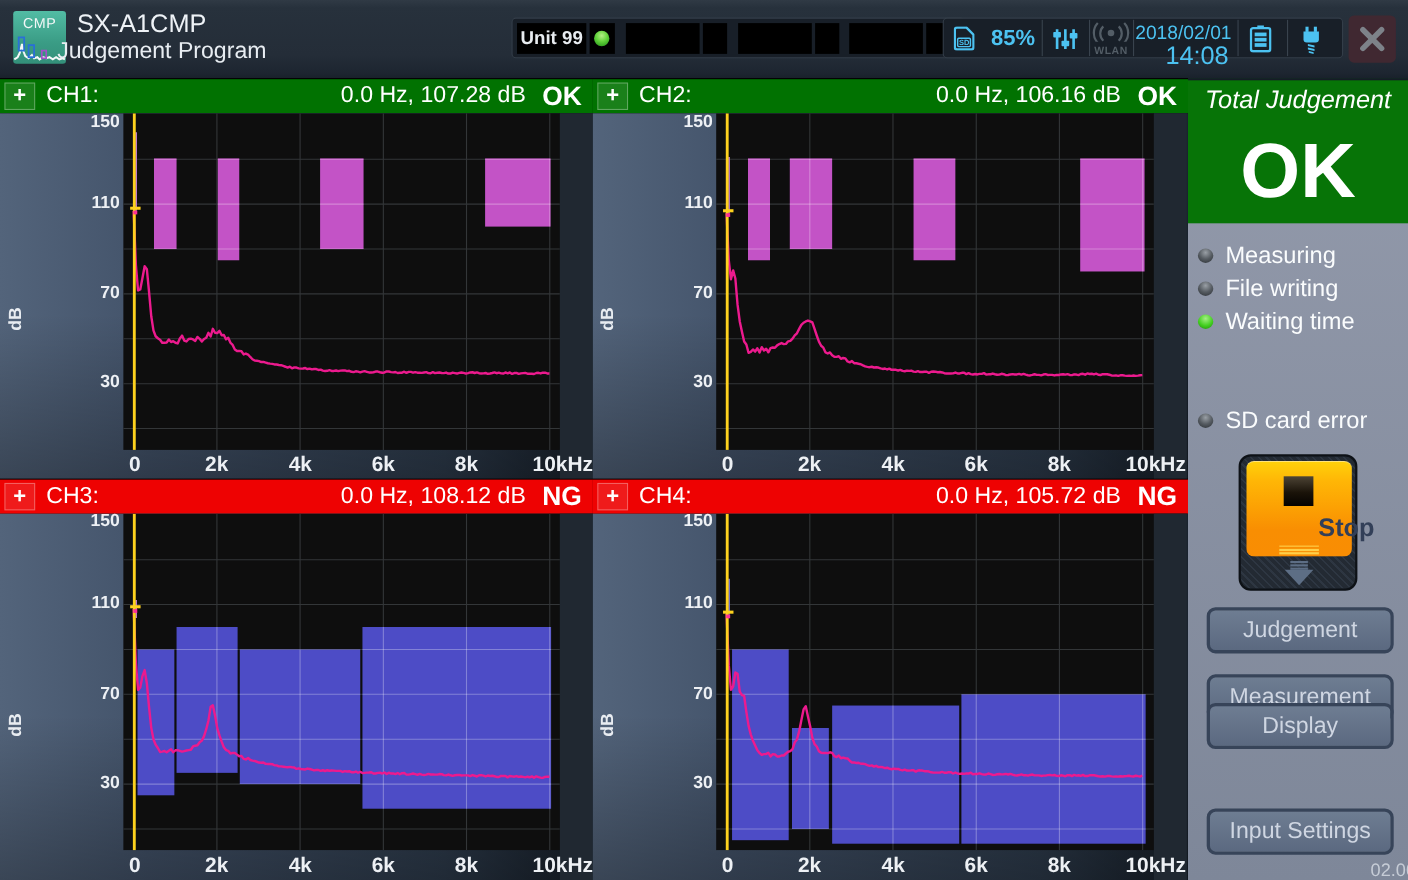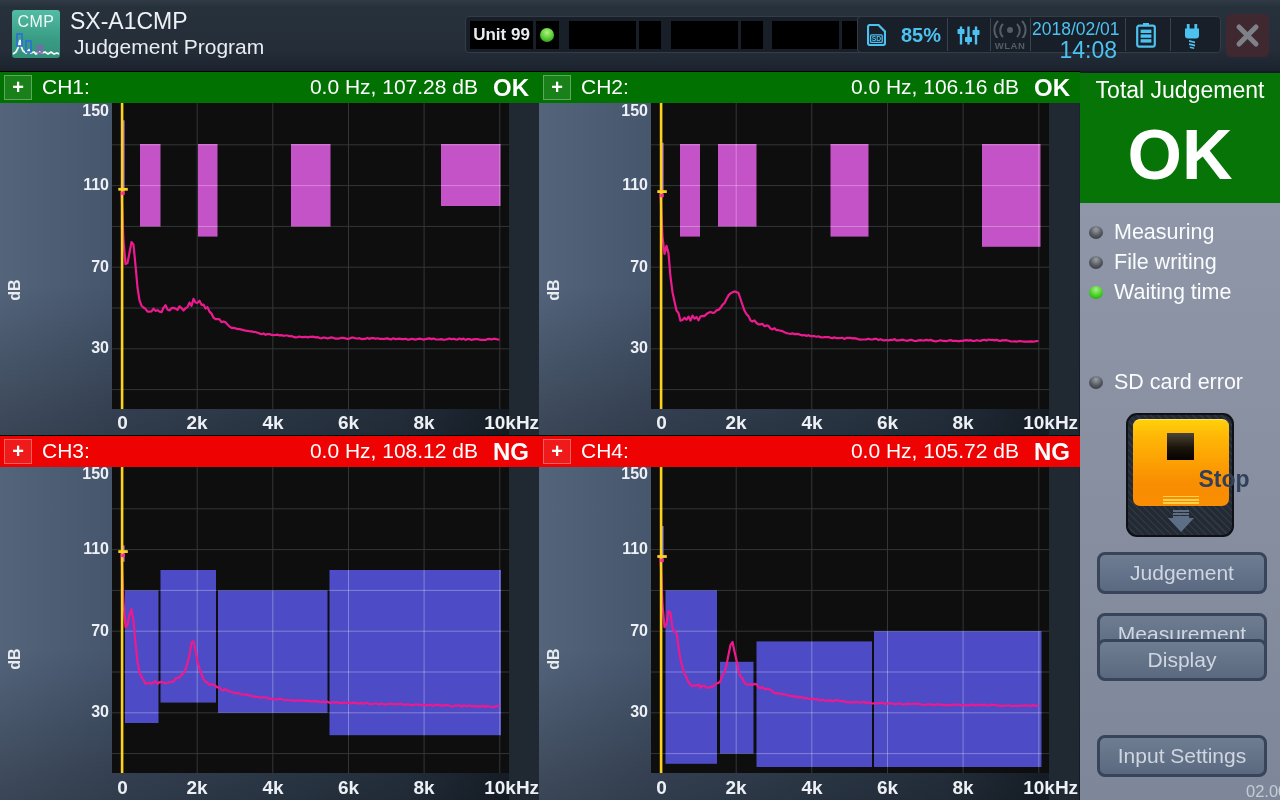--- a/index.html
+++ b/index.html
@@ -4,23 +4,23 @@
 html,body{margin:0;padding:0;width:1280px;height:800px;overflow:hidden;background:#000;
 font-family:"Liberation Sans",sans-serif;-webkit-font-smoothing:antialiased;}
 .abs{position:absolute;}
 #stage{position:relative;width:1280px;height:800px;}
 
 #topbar{left:0;top:0;width:1280px;height:71px;
 background:linear-gradient(#303a45,#27313c 10%,#242d38 70%,#1d2530 94%,#19212b);}
 #logo{left:12px;top:10px;width:48px;height:48px;border-radius:3px;
 background:linear-gradient(#52bca4,#3a9c85 60%,#33907a);}
 #logo .cmp{position:absolute;left:0;top:3px;width:48px;text-align:center;
-color:#f2f7f7;font-size:16px;letter-spacing:0.5px;}
+color:#f2f7f7;font-size:13px;letter-spacing:0.5px;}
 #title1{left:70px;top:8px;color:#eef2f6;font-size:23px;}
-#title2{left:74px;top:35px;color:#e8edf2;font-size:21px;}
+#title2{left:52px;top:35px;color:#e8edf2;font-size:21px;}
 #unitpanel{left:441px;top:16px;width:412px;height:37px;background:#181f28;
 border:1px solid #333d48;border-radius:4px;box-sizing:border-box;margin-left:24px;}
 .slot{position:absolute;top:4px;height:28px;background:#000;}
 #u99{left:4px;width:63px;color:#e8ecf0;font-weight:bold;font-size:17px;
 text-align:center;line-height:28px;}
 .ledbox{width:23px;}
 .led{position:absolute;left:4px;top:7px;width:14px;height:14px;border-radius:50%;}
 .ledgreen{background:radial-gradient(circle at 50% 32%,#b4ef85,#62d23b 45%,#2f9e1f 85%);}
 #rpanel{left:857px;top:16px;width:364px;height:37px;background:#181f28;
 border:1px solid #333d48;border-radius:4px;box-sizing:border-box;}
@@ -49,21 +49,21 @@
 .ylab{position:absolute;width:40px;text-align:right;color:#edf0f4;
 font-weight:bold;font-size:16px;}
 .xlab{position:absolute;width:60px;text-align:center;color:#edf0f4;
 font-weight:bold;font-size:19px;}
 .dblab{position:absolute;color:#e8ecf1;font-weight:bold;font-size:16px;
 transform:rotate(-90deg);}
 
 #sidebar{left:1080px;top:71px;width:200px;height:729px;
 background:linear-gradient(#939aab,#7e8799);}
 #totalbox{left:0px;top:0px;width:200px;height:132px;background:#077407;color:#fff;border-top:2px solid #151c26;box-sizing:border-box;}
-#totaltxt{left:0;top:4px;width:200px;text-align:center;font-size:23px;}
+#totaltxt{left:0;top:4px;width:200px;text-align:center;font-size:23px;font-style:italic;}
 #totalok{left:0;top:42px;width:200px;text-align:center;font-size:70px;font-weight:bold;}
 .srow{position:absolute;left:0;width:200px;height:30px;color:#fafcfd;font-size:21.5px;}
 .srow .sled{position:absolute;left:9px;top:8px;width:14px;height:13px;border-radius:50%;
 background:radial-gradient(circle at 50% 28%,#999fa5,#565c62 50%,#363b40 85%);}
 .srow .sledg{background:radial-gradient(circle at 50% 28%,#a5ee85,#43cf20 55%,#259a0e 90%);}
 .srow .stxt{position:absolute;left:34px;top:2px;}
 #stopbtn{left:46px;top:342px;width:108px;height:124px;border-radius:11px;
 background-color:#232a33;
 background-image:repeating-linear-gradient(45deg,rgba(96,114,138,0.17) 0 1.5px,rgba(0,0,0,0) 1.5px 5px);
 border:2px solid #0d1116;box-sizing:border-box;}

